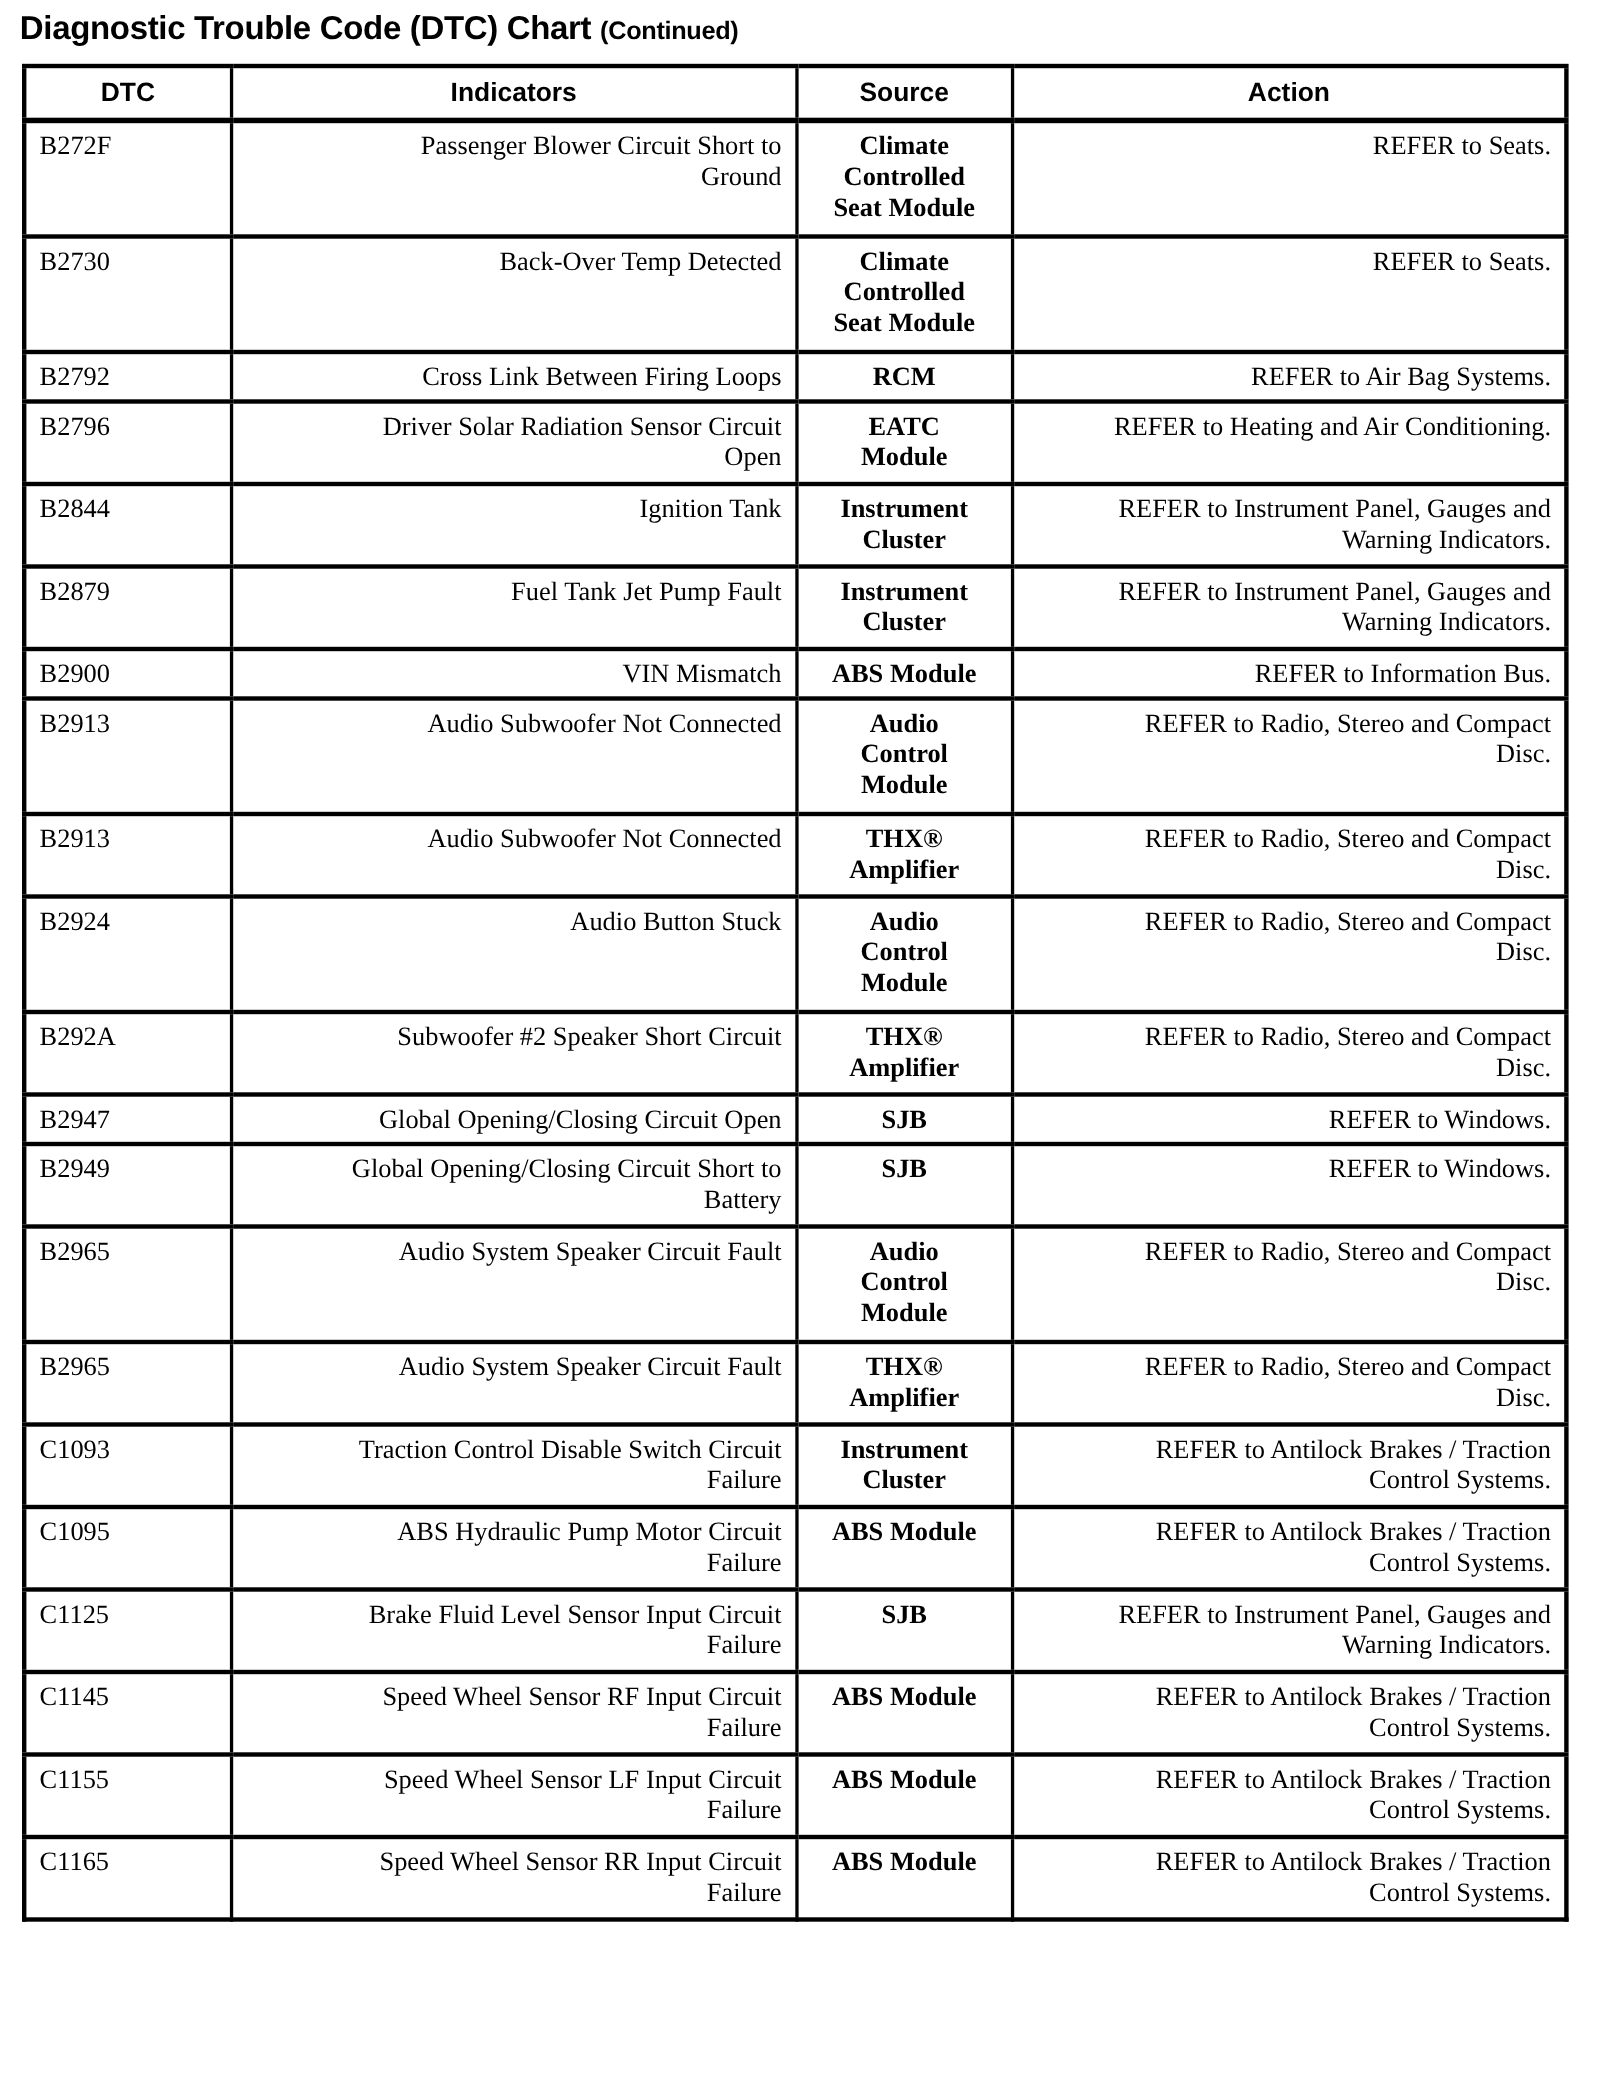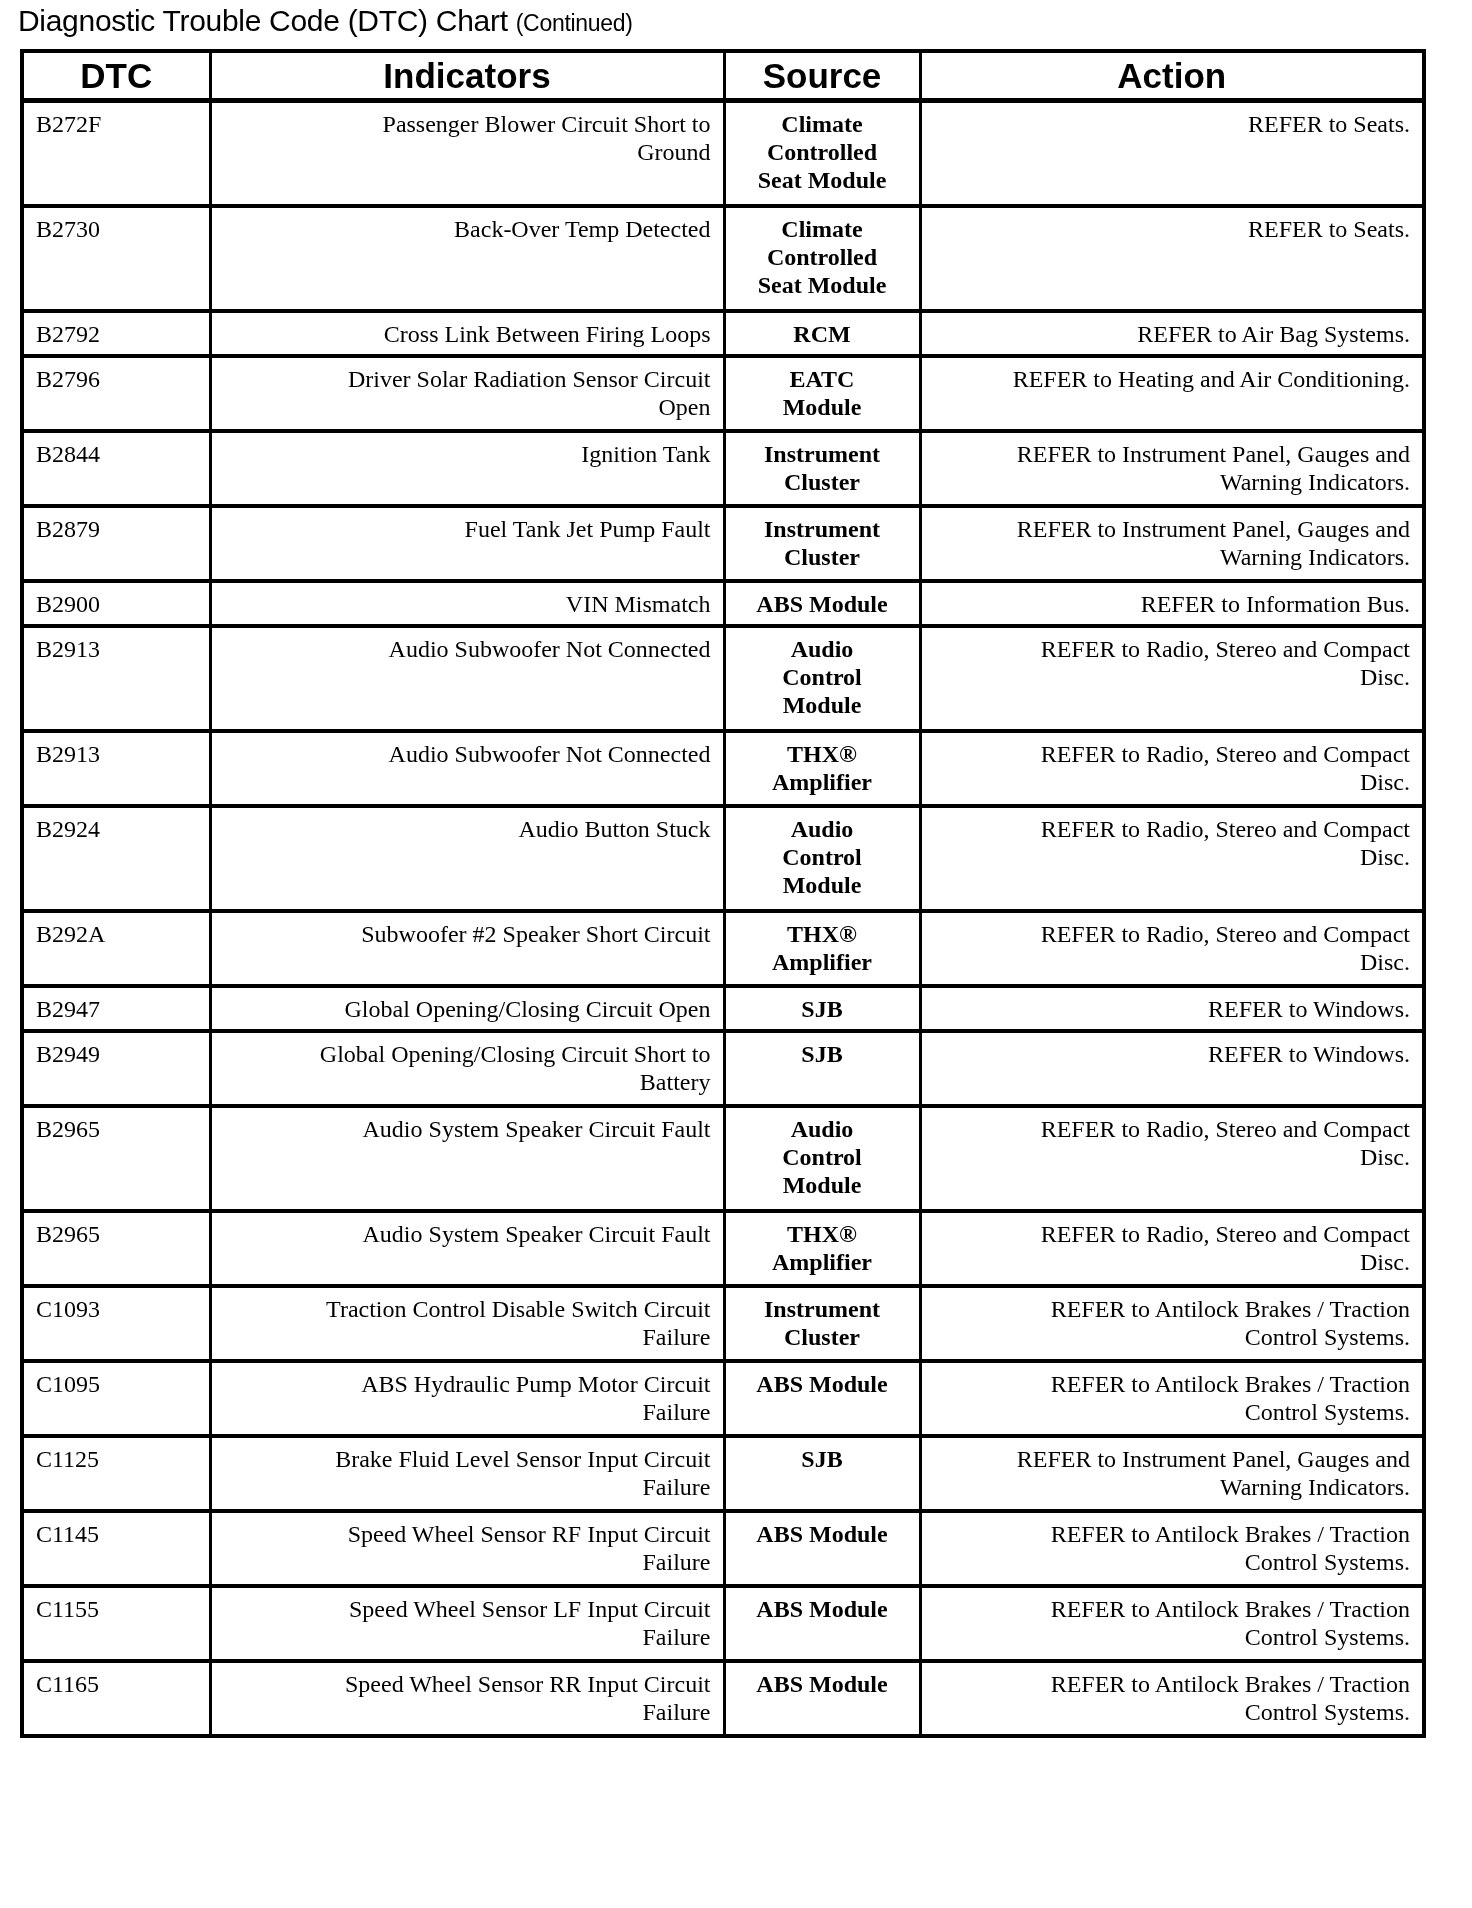--- a/index.html
+++ b/index.html
@@ -10,40 +10,40 @@
   }
   body {
     width: 1472px;
     height: 1908px;
     font-family: "Liberation Serif", serif;
     overflow: hidden;
   }
   .page-title {
     margin: 2px 0 0 18px;
     font-family: "Liberation Sans", sans-serif;
-    font-weight: normal;
+    font-weight: bold;
     font-size: 30px;
-    line-height: 38px;
+    line-height: 48px;
     letter-spacing: -0.3px;
     white-space: nowrap;
   }
   .page-title .continued {
     font-size: 23px;
   }
   table.dtc-table {
     border-collapse: collapse;
     table-layout: fixed;
     width: 1402px;
     margin: 7px 0 0 20px;
     border: 4px solid #000;
   }
   table.dtc-table th {
     font-family: "Liberation Sans", sans-serif;
     font-weight: bold;
-    font-size: 35px;
+    font-size: 24px;
     text-align: center;
     vertical-align: middle;
     height: 41px;
     padding: 2px 4px;
     border: 3px solid #000;
     border-top: 4px solid #000;
     border-bottom: 5px solid #000;
   }
   table.dtc-table td {
     border: 3px solid #000;

